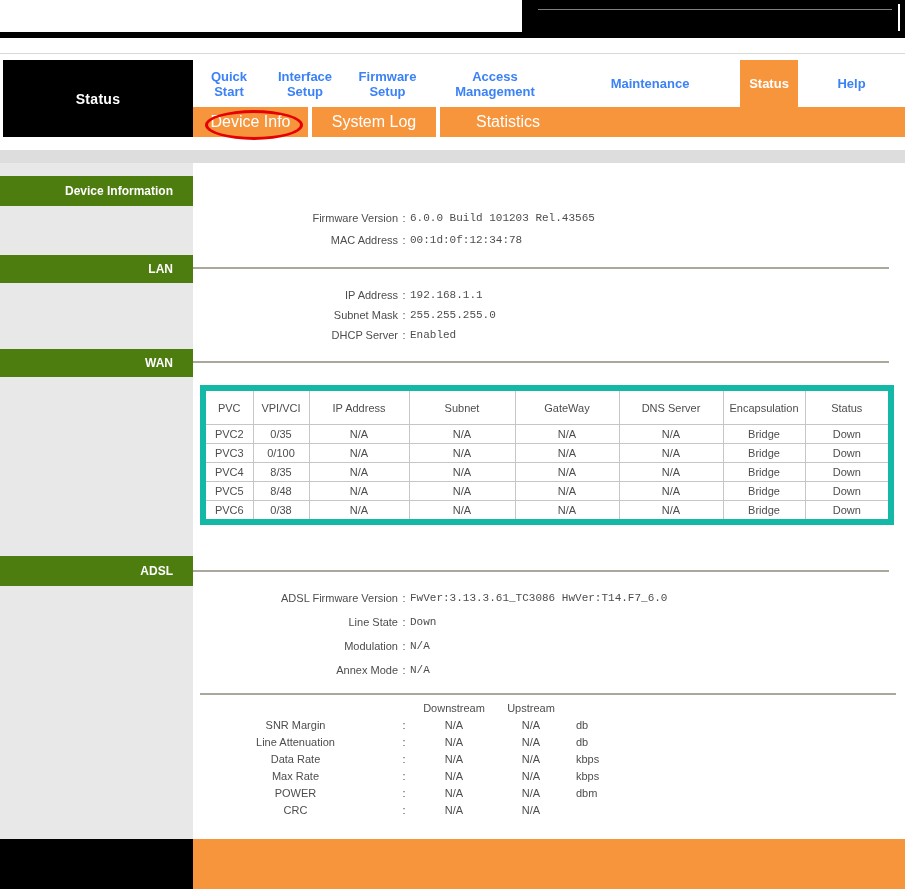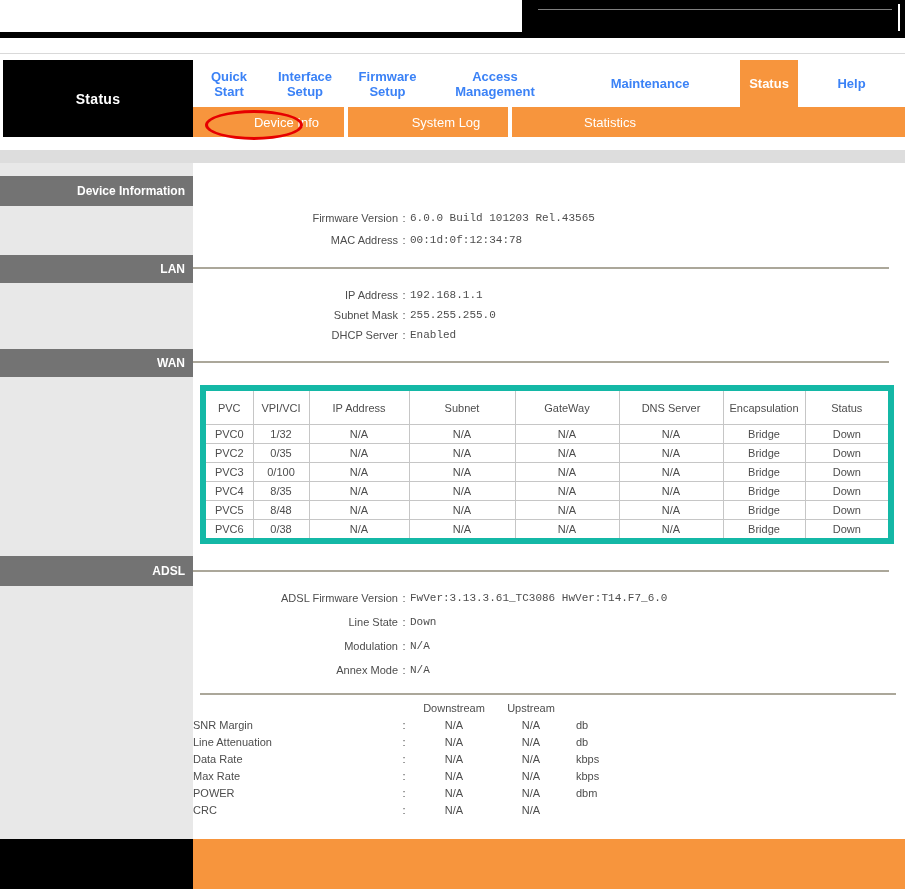--- a/index.html
+++ b/index.html
@@ -24,37 +24,37 @@
   .tab:nth-child(1){width:72px;}
   .tab:nth-child(2){width:80px;}
   .tab:nth-child(3){width:85px;}
   .tab:nth-child(4){width:130px;}
   .tab:nth-child(5){width:180px;}
   .tab:nth-child(6){width:58px;}
   .tab:nth-child(7){width:107px;}
   .tab.active{background:#f7953d;color:#fff;}
   .subbar{position:absolute;left:193px;top:47px;width:712px;height:30px;background:#f7953d;
     display:flex;align-items:stretch;}
-  .subtab{color:#fff;font-size:13px;display:flex;align-items:center;justify-content:center;cursor:pointer;margin-left:36px;}
+  .subtab{color:#fff;font-size:16px;display:flex;align-items:center;justify-content:center;cursor:pointer;}
   .subtab.w1{width:115px;}
   .subtab.w2{width:124px;}
   .subtab.w3{width:150px;justify-content:flex-start;padding-left:36px;}
   .subsep{width:4px;background:#fff;}
   .red-ellipse{position:absolute;left:12px;top:3px;width:92px;height:24px;
     border:3px solid #e60000;border-radius:50%;pointer-events:none;}
 
   
   .body-area{position:absolute;left:0;top:150px;width:905px;height:739px;display:flex;flex-direction:column;}
   .gray-band{height:13px;background:#ddd;}
   .grid{height:676px;display:grid;grid-template-columns:193px 712px;
     grid-template-rows:44px 22px 22px 34px 20px 20px 20px 34px 177px 30px 24px 24px 24px 24px 15px 119px 1fr;}
   .sb{background:#e8e8e8;}
   .ct{background:#fff;}
-  .secbar{background:#737373;color:#fff;font-weight:bold;font-size:12px;text-align:right;
-    padding-right:8px;display:flex;align-items:center;justify-content:flex-end;}
+  .secbar{background:#4d7c0f;color:#fff;font-weight:bold;font-size:12px;text-align:right;
+    padding-right:20px;display:flex;align-items:center;justify-content:flex-end;}
   .bar-devinfo{margin-top:13px;height:30px;}
   .bar-lan{margin-top:4px;height:28px;}
   .bar-wan{margin-top:4px;height:28px;}
   .bar-adsl{height:30px;}
   .hrline{height:2px;background:#aba79a;width:calc(100% - 16px);}
   .ct.vcenter{display:flex;align-items:center;}
   .field-row{display:flex;align-items:center;height:100%;font-size:11px;color:#4d4d4d;}
   .flabel{width:205px;text-align:right;}
   .fcolon{width:12px;text-align:center;}
   .fvalue{text-align:left;font-family:Liberation Mono, monospace;}
@@ -63,21 +63,21 @@
   .wan-table{margin:6px 0 0 7px;border-collapse:collapse;table-layout:fixed;width:688px;
     border:6px solid #14b8a6;font-size:11px;color:#4d4d4d;}
   .wan-table th,.wan-table td{border:1px solid #c6c6c6;text-align:center;font-weight:normal;
     overflow:hidden;white-space:nowrap;padding:0;}
   .wan-table th{height:33px;}
   .wan-table td{height:18px;}
 
   
   .stats{padding-top:2px;font-size:11px;color:#4d4d4d;}
   .srow{display:flex;align-items:center;height:17px;}
-  .slabel{width:205px;text-align:left;}
+  .slabel{width:205px;text-align:center;}
   .scolon{width:12px;text-align:center;}
   .sdown{width:88px;text-align:center;}
   .sup{width:66px;text-align:center;}
   .sunit{width:80px;text-align:left;padding-left:12px;}
   .sep-row{margin:11px 0 0 7px;}
 
   
   .footer{height:50px;display:flex;}
   .footer-black{width:193px;background:#000;}
   .footer-orange{flex:1;background:#f7953d;}
@@ -208,30 +208,20 @@
               <th>IP Address</th>
               <th>Subnet</th>
               <th>GateWay</th>
               <th>DNS Server</th>
               <th>Encapsulation</th>
               <th>Status</th>
             </tr>
           </thead>
           <tbody>
             <tr>
-              <td>PVC0</td>
-              <td>1/32</td>
-              <td>N/A</td>
-              <td>N/A</td>
-              <td>N/A</td>
-              <td>N/A</td>
-              <td>Bridge</td>
-              <td>Down</td>
-            </tr>
-            <tr>
               <td>PVC2</td>
               <td>0/35</td>
               <td>N/A</td>
               <td>N/A</td>
               <td>N/A</td>
               <td>N/A</td>
               <td>Bridge</td>
               <td>Down</td>
             </tr>
             <tr>

